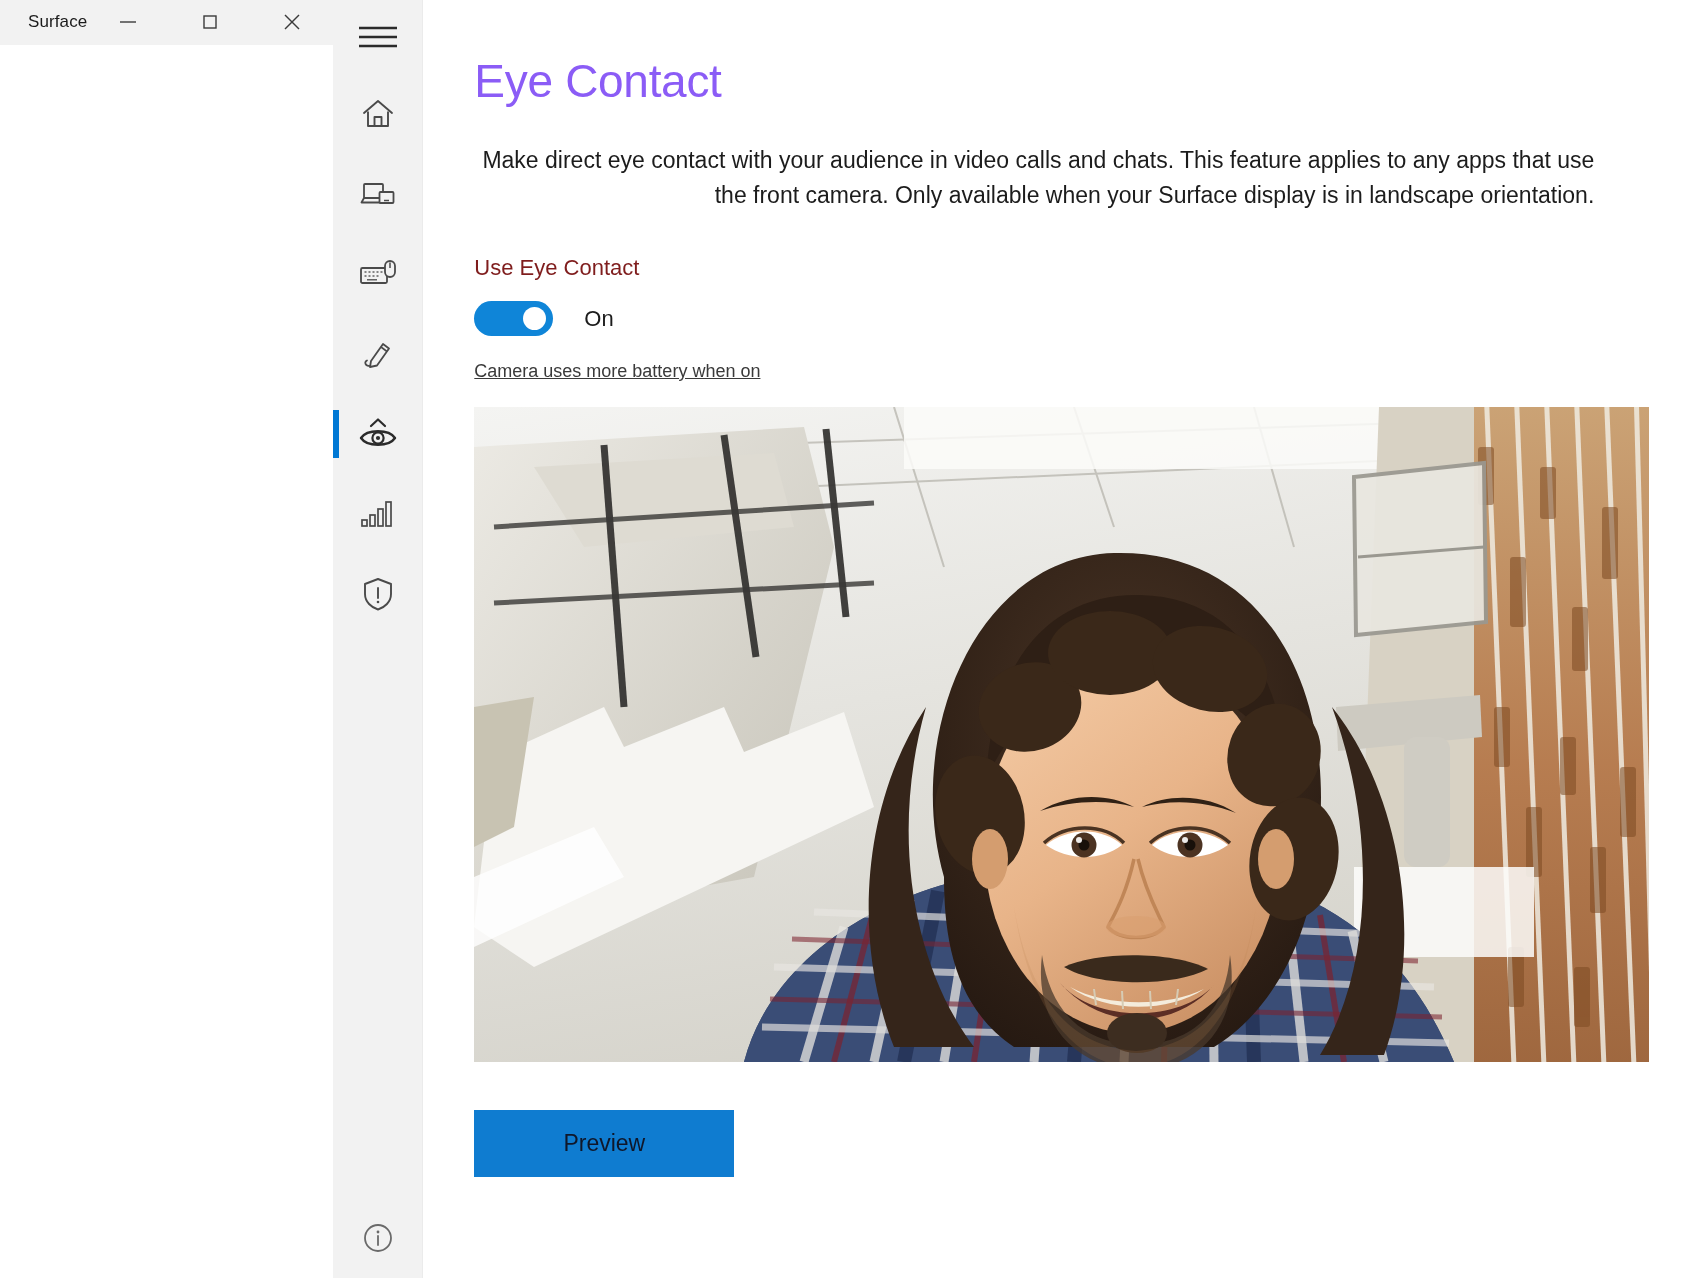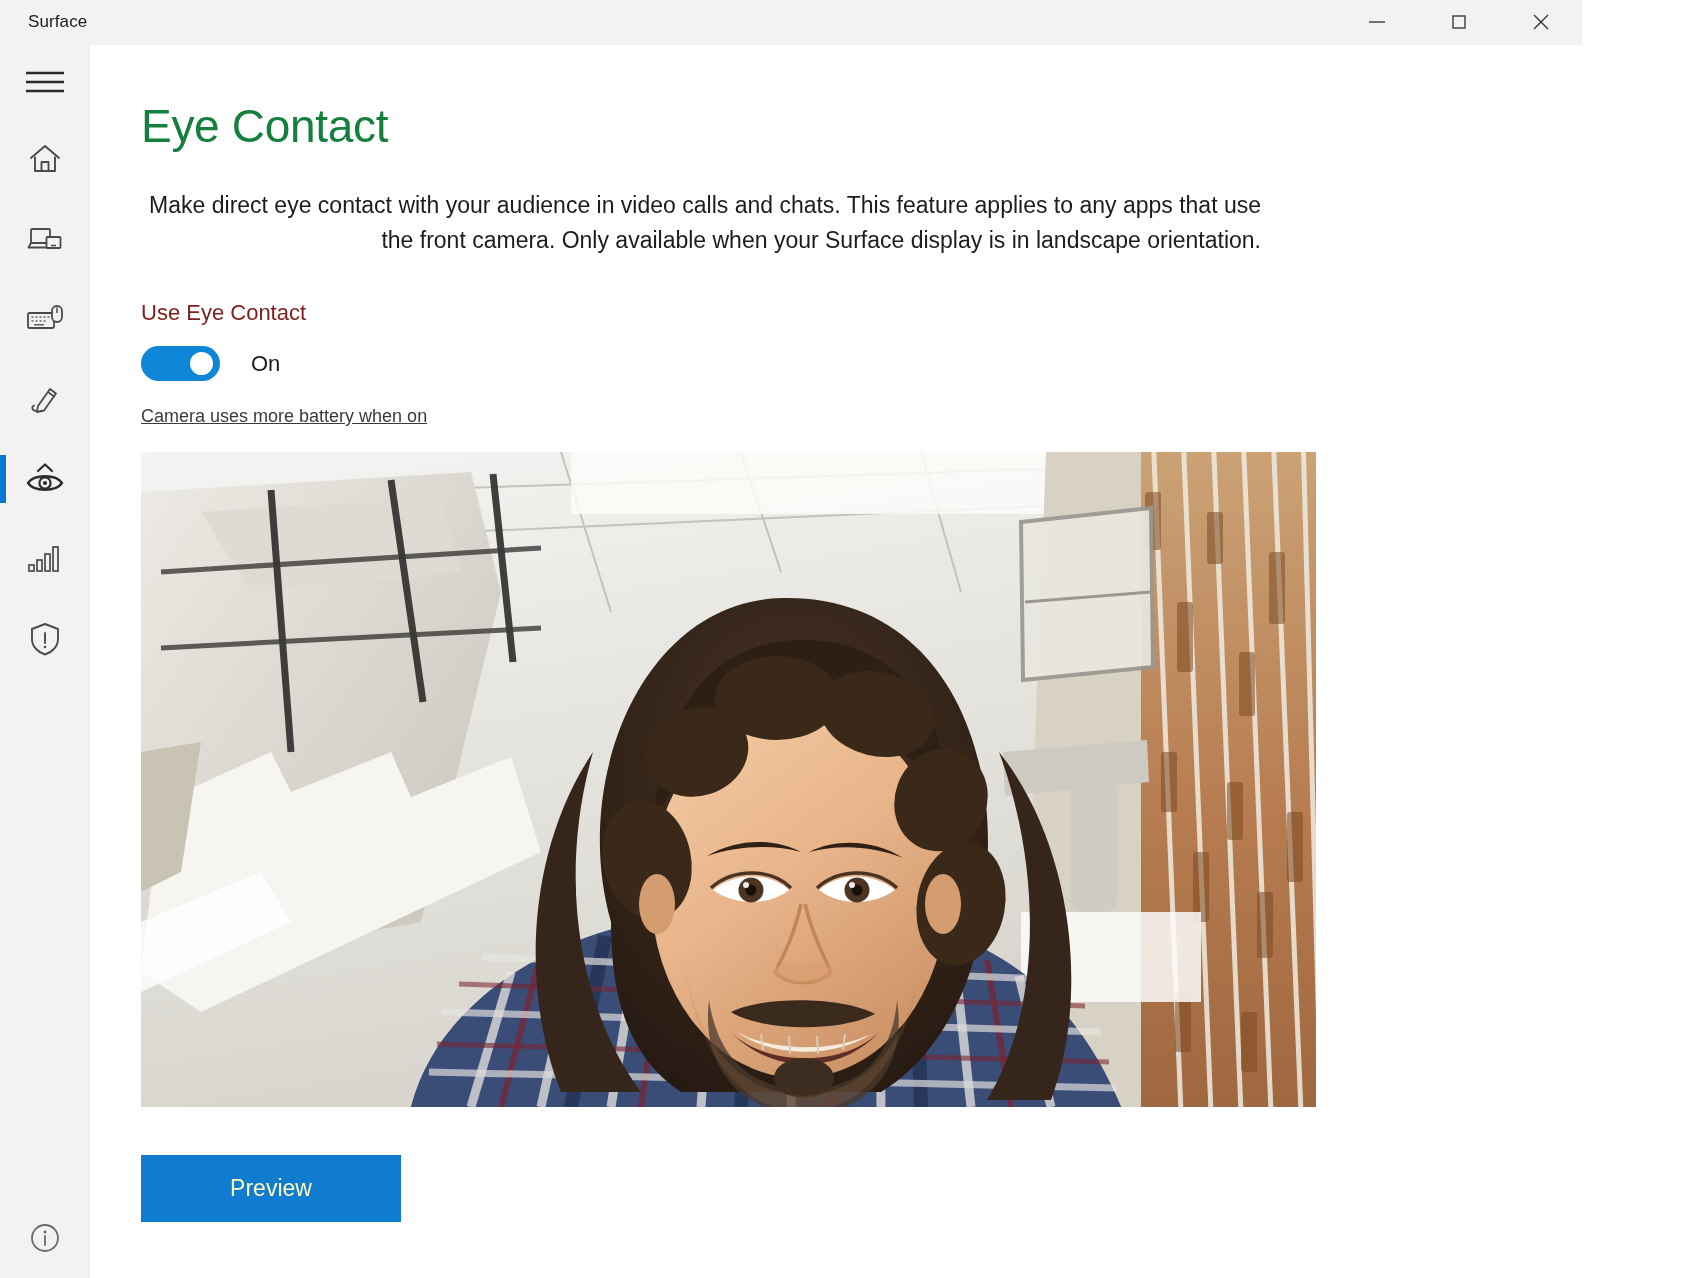--- a/index.html
+++ b/index.html
@@ -10,21 +10,20 @@
     background: #ffffff;
     font-family: "Liberation Sans", sans-serif;
   }
 
   .window {
     position: relative;
     width: 1582px;
     height: 1278px;
     background: #ffffff;
     display: flex;
-    flex-direction: column;
   }
 
   
   .titlebar {
     position: relative;
     height: 45px;
     min-height: 45px;
     background: #f2f2f2;
     display: flex;
     align-items: center;
@@ -99,21 +98,21 @@
     flex: 1;
     background: #ffffff;
     padding-left: 51px;
     position: relative;
     overflow: hidden;
   }
 
   .page-title {
     font-size: 46px;
     font-weight: 300;
-    color: #15803d;
+    color: #8b5cf6;
     letter-spacing: -0.3px;
     margin-top: 58px;
     line-height: 1;
   }
 
   .page-desc {
     margin-top: 39px;
     font-size: 23px;
     line-height: 35px;
     color: #1c1c1c;
@@ -176,21 +175,21 @@
     background: #b9b6ad;
   }
   .preview-frame svg { display: block; width: 100%; height: 100%; }
 
   
   .preview-button {
     margin-top: 48px;
     width: 260px;
     height: 67px;
     background: #0f7cd0;
-    color: #fef9c3;
+    color: #0f172a;
     border: none;
     font-family: "Liberation Sans", sans-serif;
     font-size: 23px;
     cursor: pointer;
     display: flex;
     align-items: center;
     justify-content: center;
   }
 </style>
 </head>

